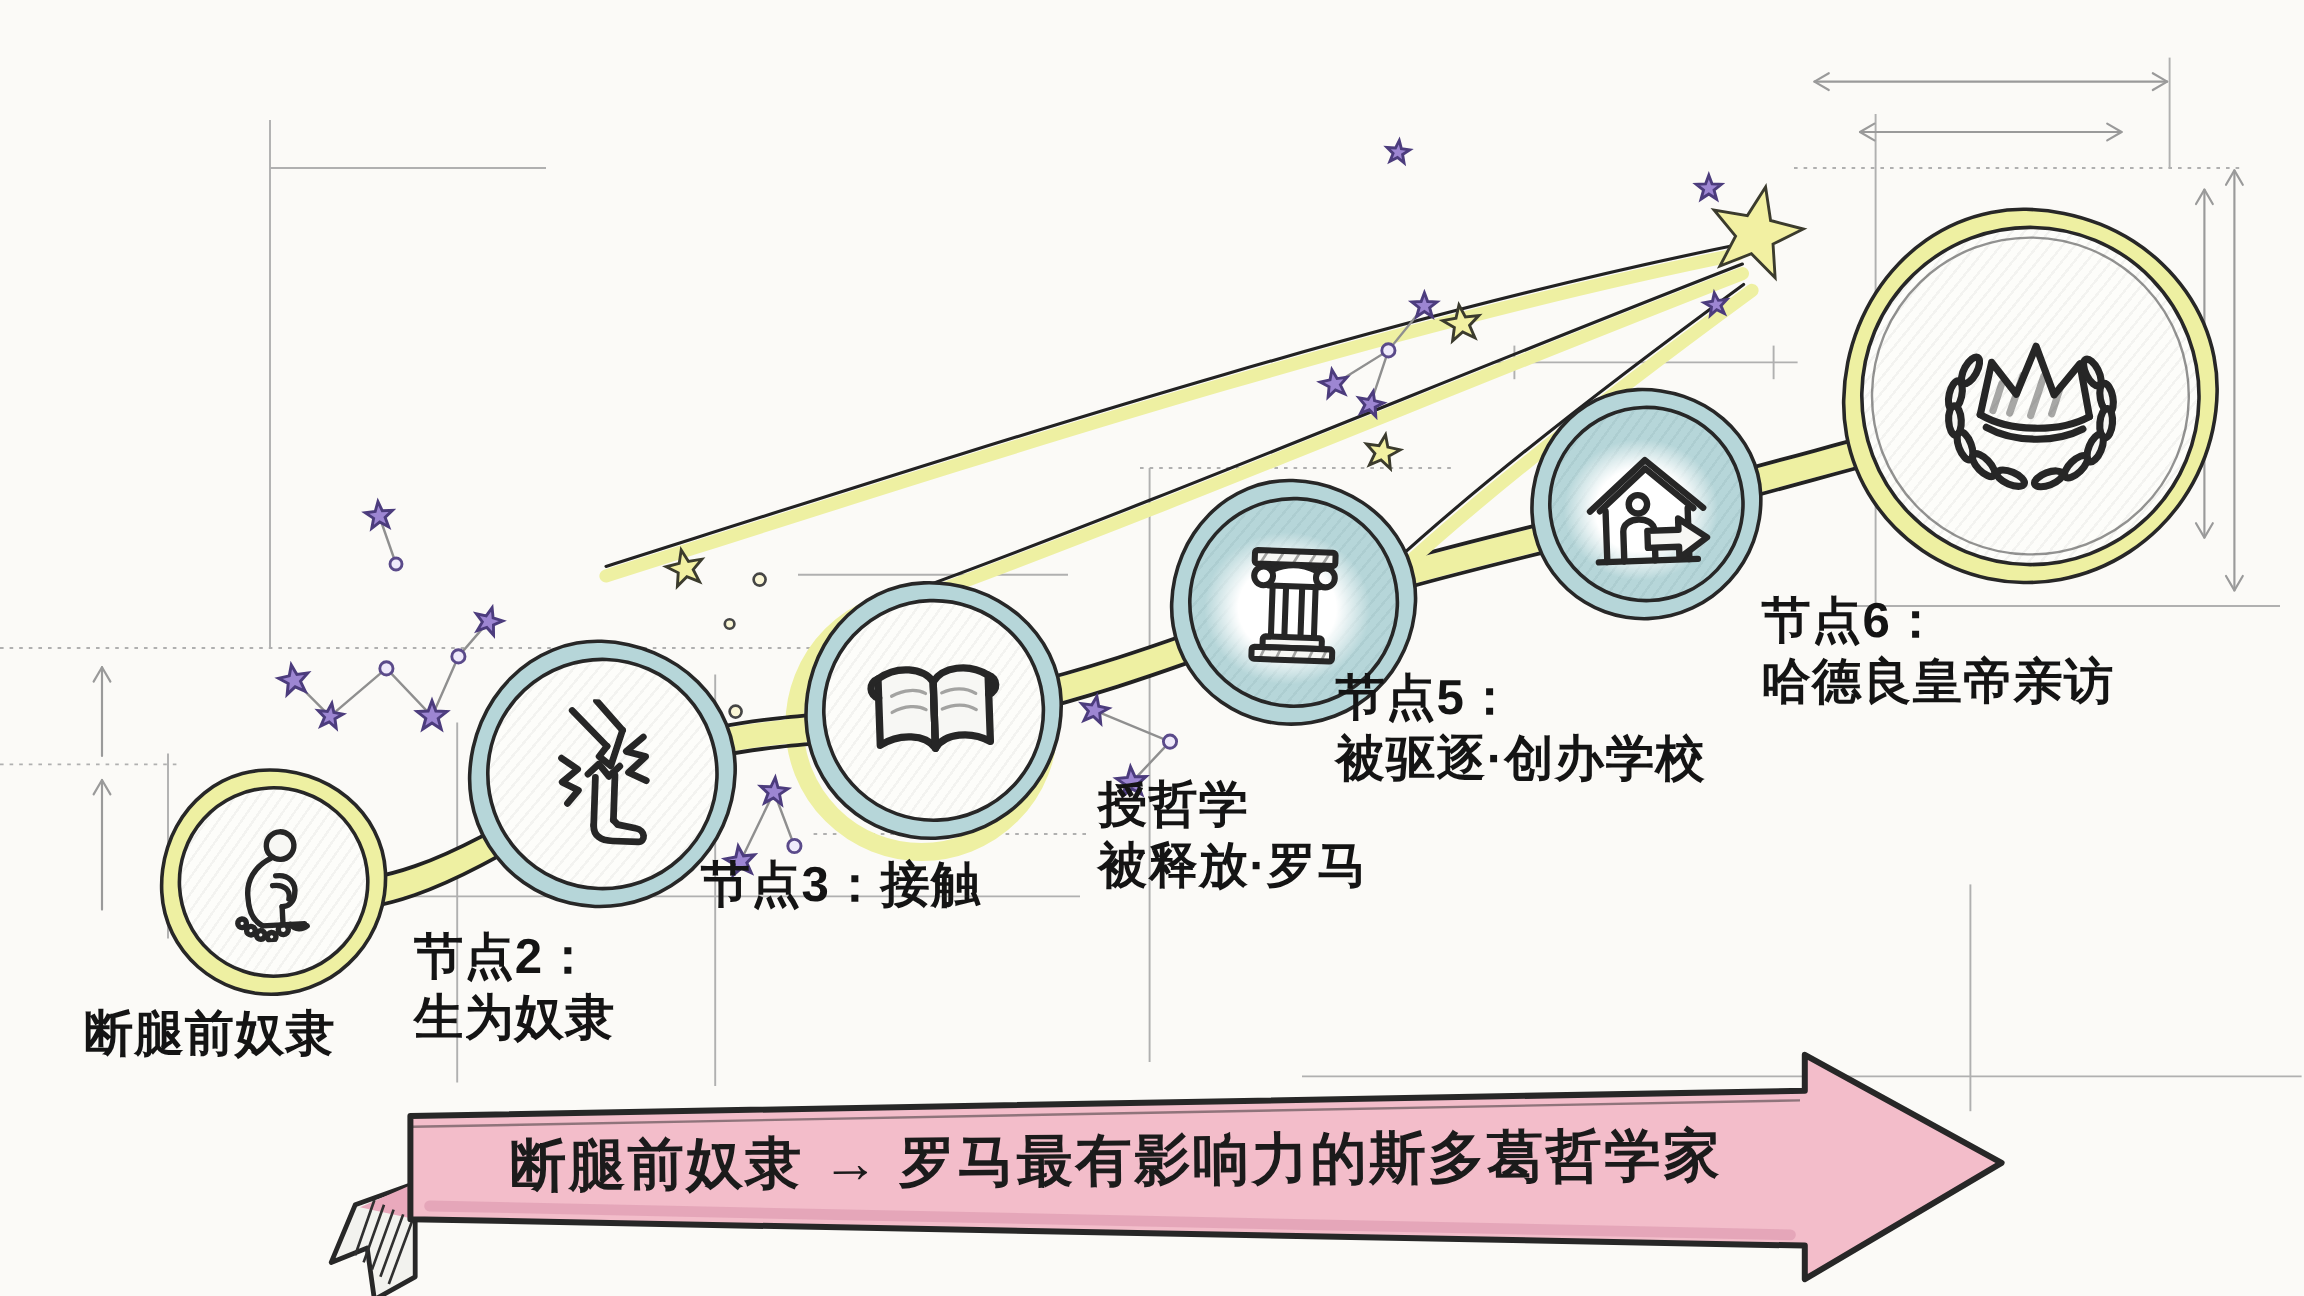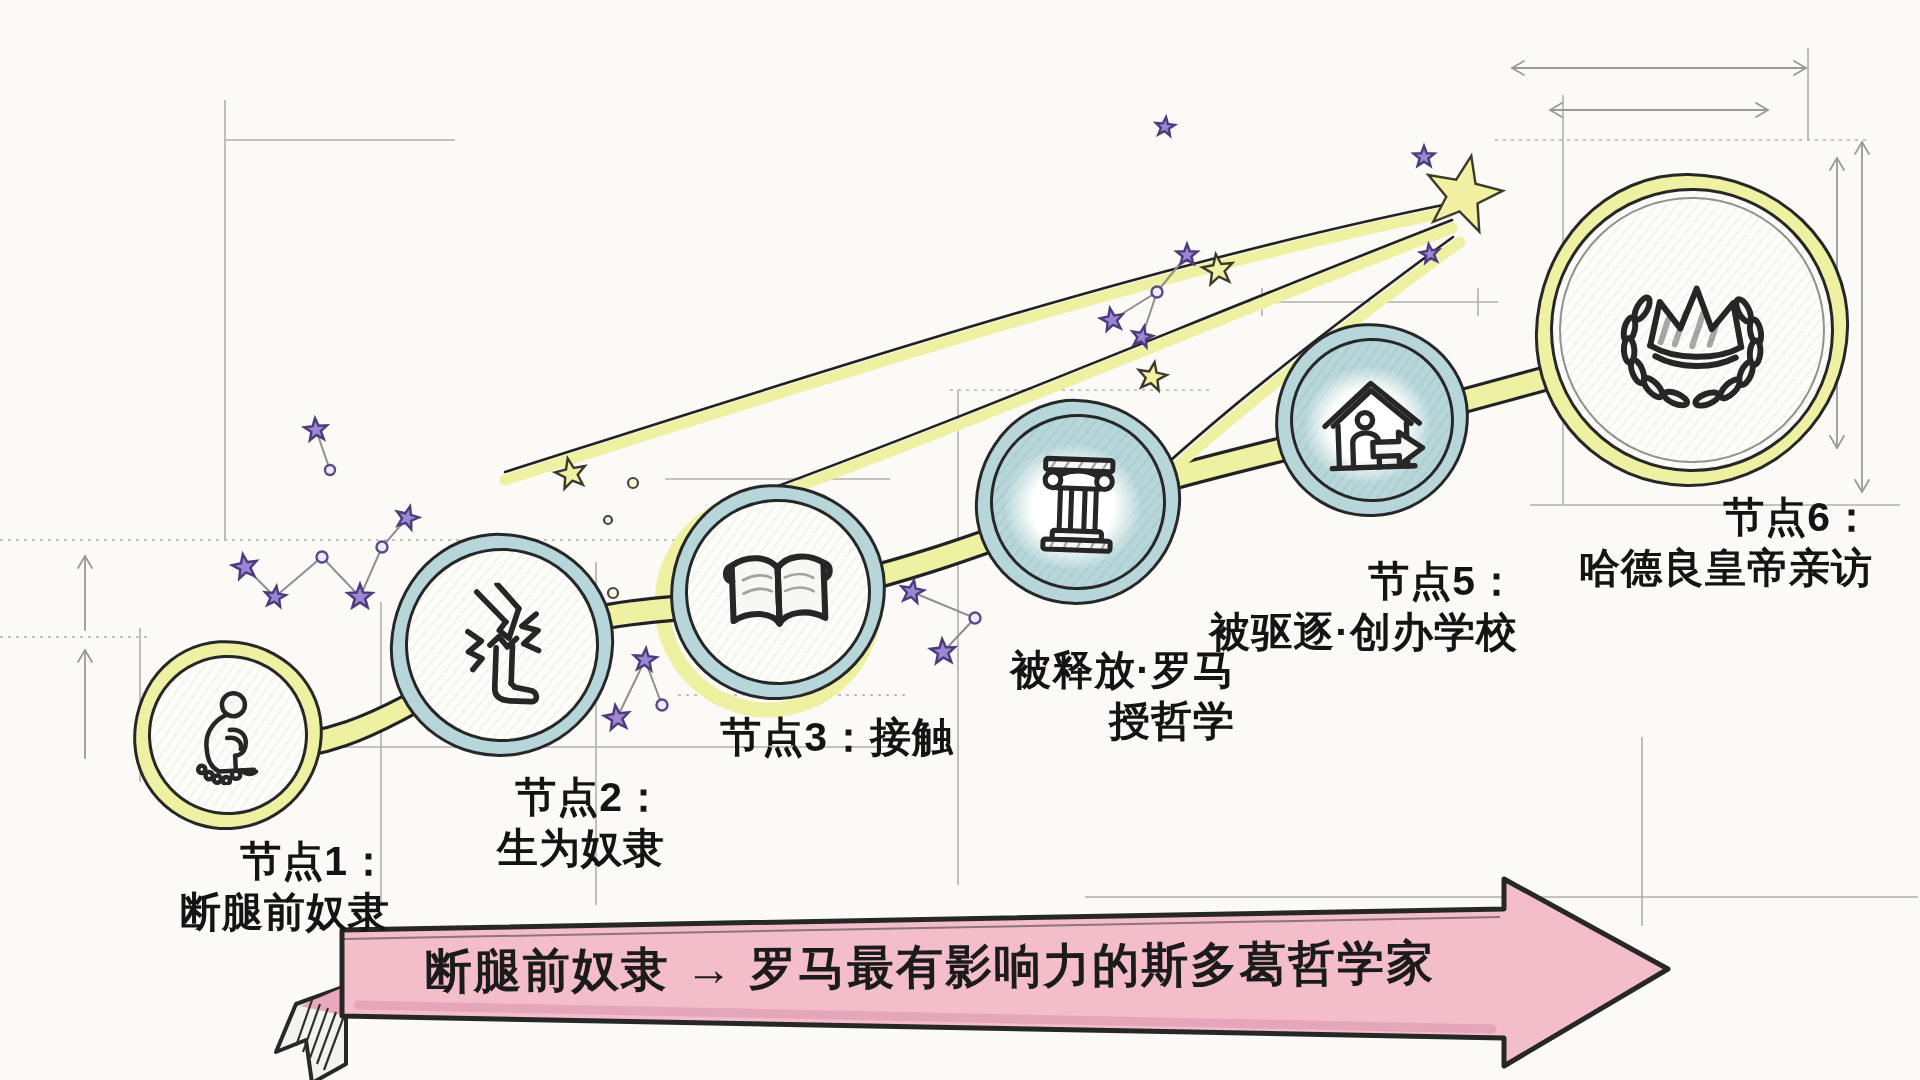--- a/index.html
+++ b/index.html
@@ -49,21 +49,21 @@
   .node-6{left:1535px;top:173px;width:314px;height:314px;transform:rotate(1deg)}
   .node-6 .inner::before{content:"";position:absolute;inset:6px;border:2.5px solid rgba(40,40,40,.5);border-radius:50%}
   .icon{display:block}
   .icon path,.icon circle,.icon rect,.icon ellipse,.icon line{stroke:#262626;stroke-width:4.5;fill:none;
     stroke-linecap:round;stroke-linejoin:round}
   .icon .lt{stroke-width:2;opacity:.4}
   .icon .fillw{fill:#f7f7f4}
   .icon.thin path,.icon.thin ellipse,.icon.thin circle{stroke-width:3.4}
 
   
-  .label{position:absolute;text-align:right;font-weight:700;font-size:41px;line-height:1.24;
+  .label{position:absolute;text-align:left;font-weight:700;font-size:41px;line-height:1.24;
     color:#141414;letter-spacing:1px}
   .label-1{left:70px;top:836px;width:320px}
   .label-2{left:345px;top:772px;width:320px}
   .label-3{left:584px;top:712px;width:370px}
   .label-4{left:915px;top:645px;width:320px}
   .label-5{left:1113px;top:556px;width:405px}
   .label-6{left:1468px;top:492px;width:405px}
   .label span{display:block}
 
   .banner-text{position:absolute;left:360px;top:936px;width:1140px;text-align:center;
@@ -286,33 +286,32 @@
         <ellipse class="fillw" cx="86" cy="50" rx="7" ry="3" transform="rotate(78 86 50)"></ellipse>
         <ellipse class="fillw" cx="86" cy="62" rx="7" ry="3" transform="rotate(94 86 62)"></ellipse>
         <ellipse class="fillw" cx="81" cy="74" rx="7" ry="3" transform="rotate(112 81 74)"></ellipse>
         <ellipse class="fillw" cx="72" cy="83" rx="7" ry="3" transform="rotate(135 72 83)"></ellipse>
         <ellipse class="fillw" cx="59" cy="89" rx="7" ry="3" transform="rotate(158 59 89)"></ellipse>
       </svg>
     </div>
   </div>
 
   <div class="label label-1">
-    <span>节点1：</span>
     <span>断腿前奴隶</span>
   </div>
   <div class="label label-2">
     <span>节点2：</span>
     <span>生为奴隶</span>
   </div>
   <div class="label label-3">
     <span>节点3：接触</span>
   </div>
   <div class="label label-4">
+    <span>授哲学</span>
     <span>被释放·罗马</span>
-    <span>授哲学</span>
   </div>
   <div class="label label-5">
     <span>节点5：</span>
     <span>被驱逐·创办学校</span>
   </div>
   <div class="label label-6">
     <span>节点6：</span>
     <span>哈德良皇帝亲访</span>
   </div>
 

